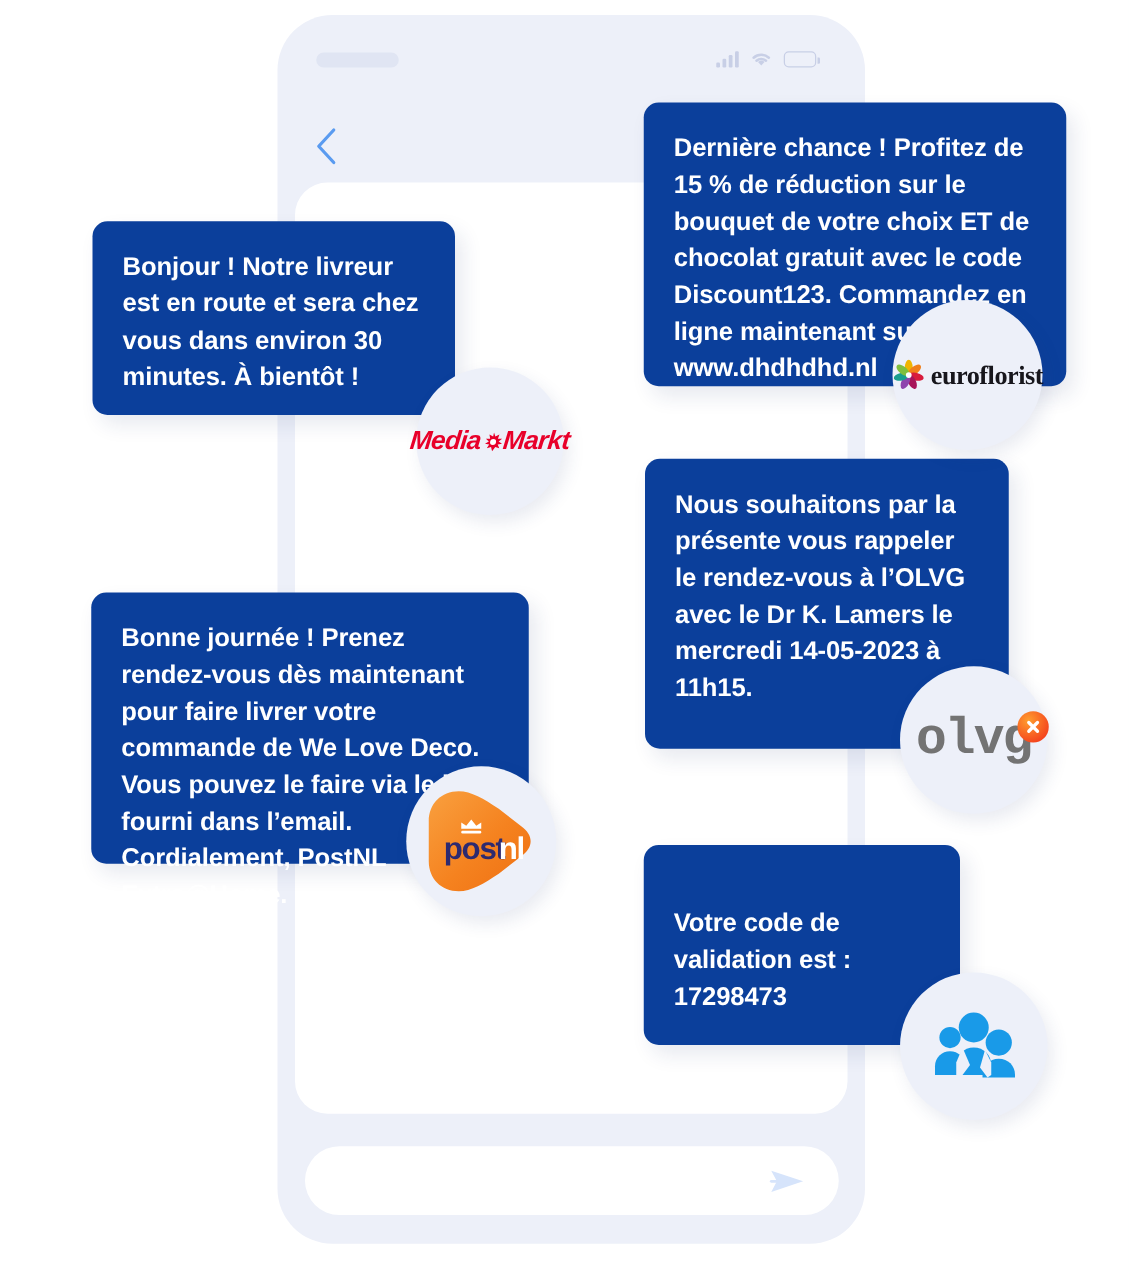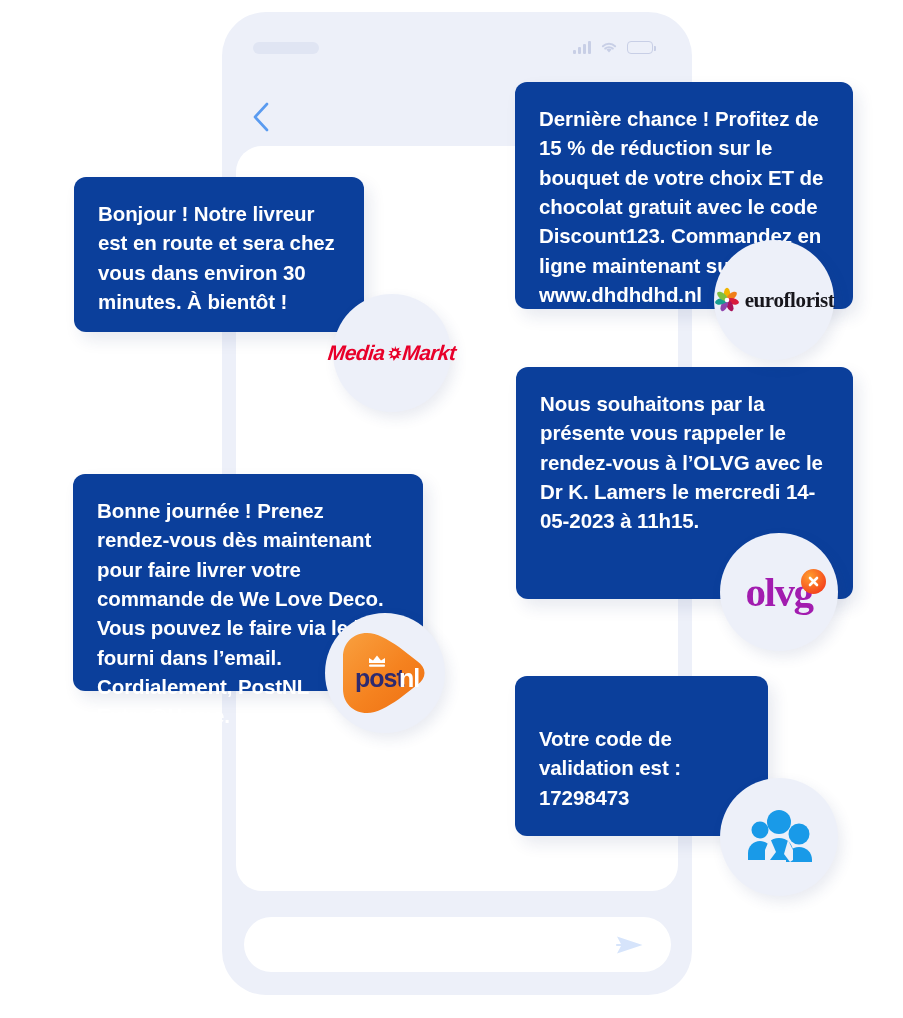--- a/index.html
+++ b/index.html
@@ -44,21 +44,21 @@
 
   
   .bubble{position:absolute;background:#0b3f9b;border-radius:12px;color:#ffffff;
           box-sizing:border-box;padding:22px 24px 22px 24px;
           font-size:20.5px;line-height:1.43;font-weight:600;letter-spacing:-0.1px;
           box-shadow:6px 8px 16px rgba(30,50,110,.10);}
   .bubble .txt{white-space:pre-line;}
 
   #b-mediamarkt{left:74px;top:177px;width:290px;height:155px;}
   #b-euroflorist{left:515px;top:82px;width:338px;height:227px;}
-  #b-olvg{left:516px;top:367px;width:337px;height:232px;}
+  #b-olvg{left:516px;top:367px;width:291px;height:232px;}
   #b-postnl{left:73px;top:474px;width:350px;height:217px;}
   #b-validation{left:515px;top:676px;width:253px;height:160px;padding-top:48px;}
 
   
   .logo{position:absolute;border-radius:50%;background:#edf0f9;
         display:flex;align-items:center;justify-content:center;
         box-shadow:4px 6px 14px rgba(40,60,120,.10);}
 
   #l-mediamarkt{left:333px;top:294px;width:118px;height:118px;}
   #l-euroflorist{left:714px;top:240px;width:120px;height:120px;}
@@ -74,21 +74,21 @@
   .mm .burst svg{display:block;}
 
   
   .ef{display:flex;align-items:center;gap:5px;}
   .ef .flower{width:26px;height:26px;}
   .ef .word{font-family:"Liberation Serif","DejaVu Serif",serif;font-weight:bold;
             color:#17161c;font-size:21px;letter-spacing:-.4px;}
 
   
   .olvg{position:relative;display:flex;align-items:flex-end;}
-  .olvg .word{font-family:Liberation Serif, serif;font-weight:bold;color:#a21caf;
+  .olvg .word{font-family:Liberation Mono, monospace;font-weight:bold;color:#737373;
               font-size:41px;letter-spacing:-1.5px;line-height:.95;}
   .olvg .dot{position:absolute;right:-14px;top:-4px;width:25px;height:25px;border-radius:50%;
              background:radial-gradient(circle at 35% 30%,#ff9d2e 0%,#f4421d 78%);
              display:flex;align-items:center;justify-content:center;}
   .olvg .dot svg{display:block;}
 
   
   .pnl{width:96px;height:92px;position:relative;}
   .pnl svg{display:block;}
 

